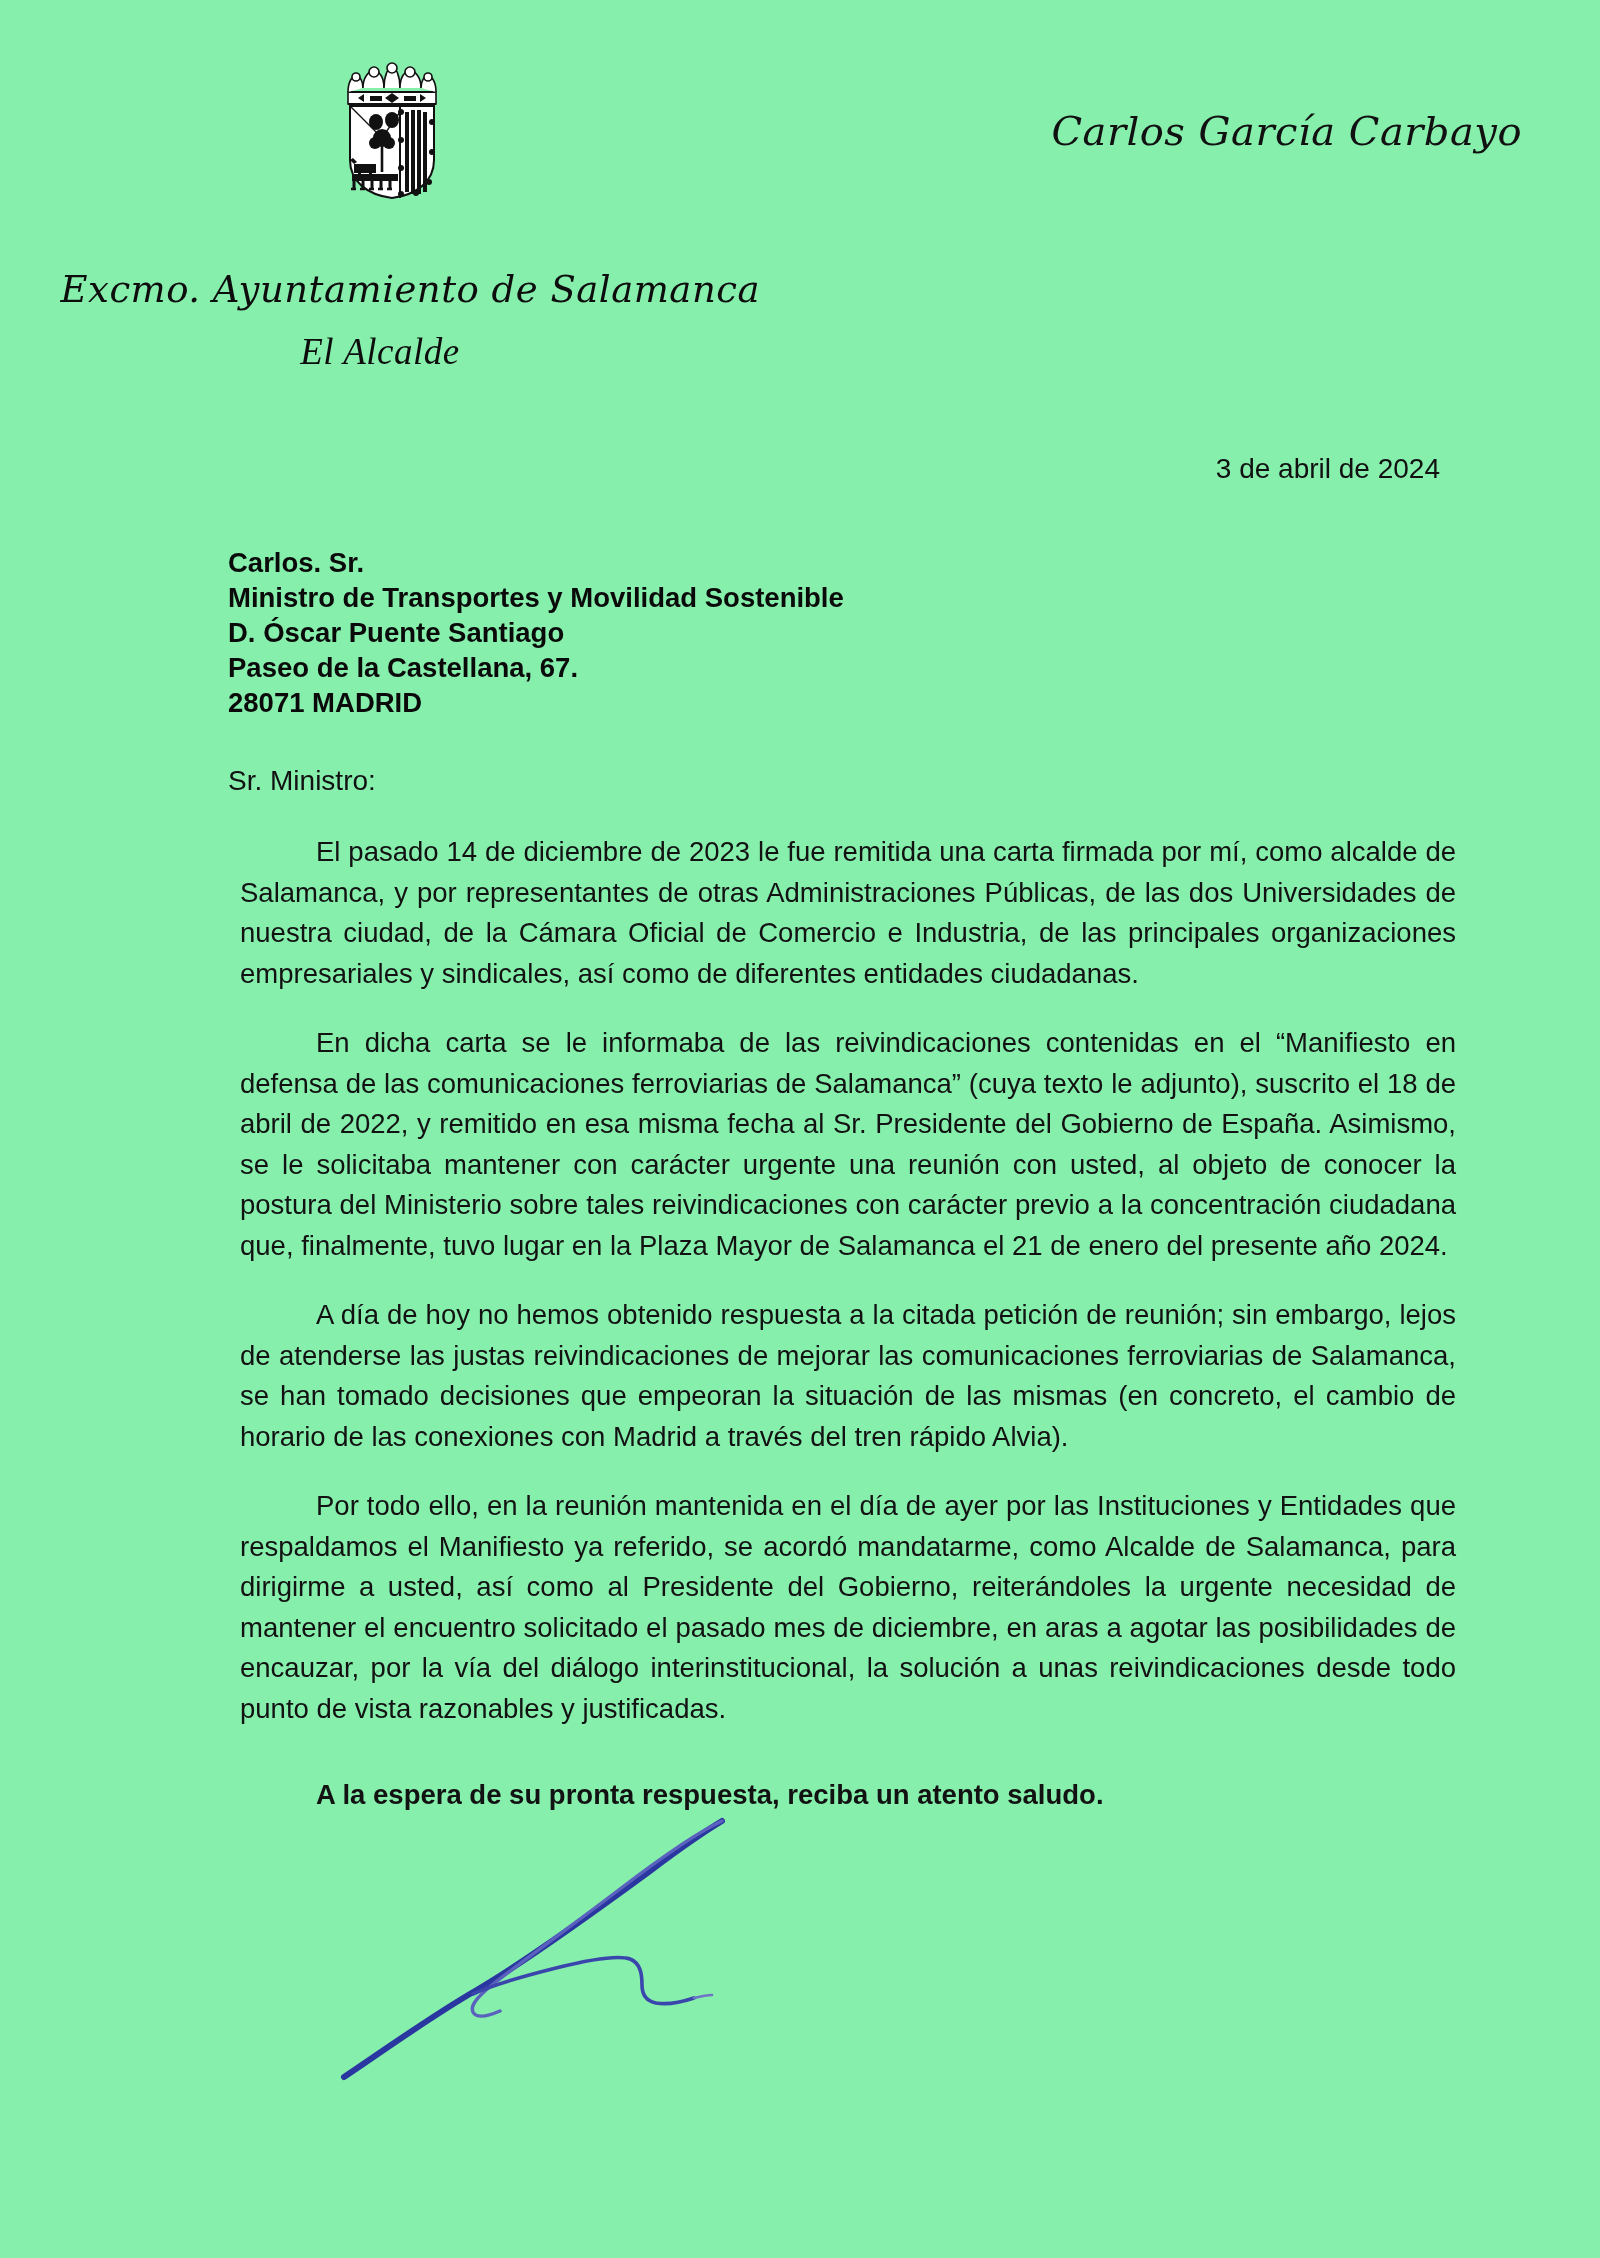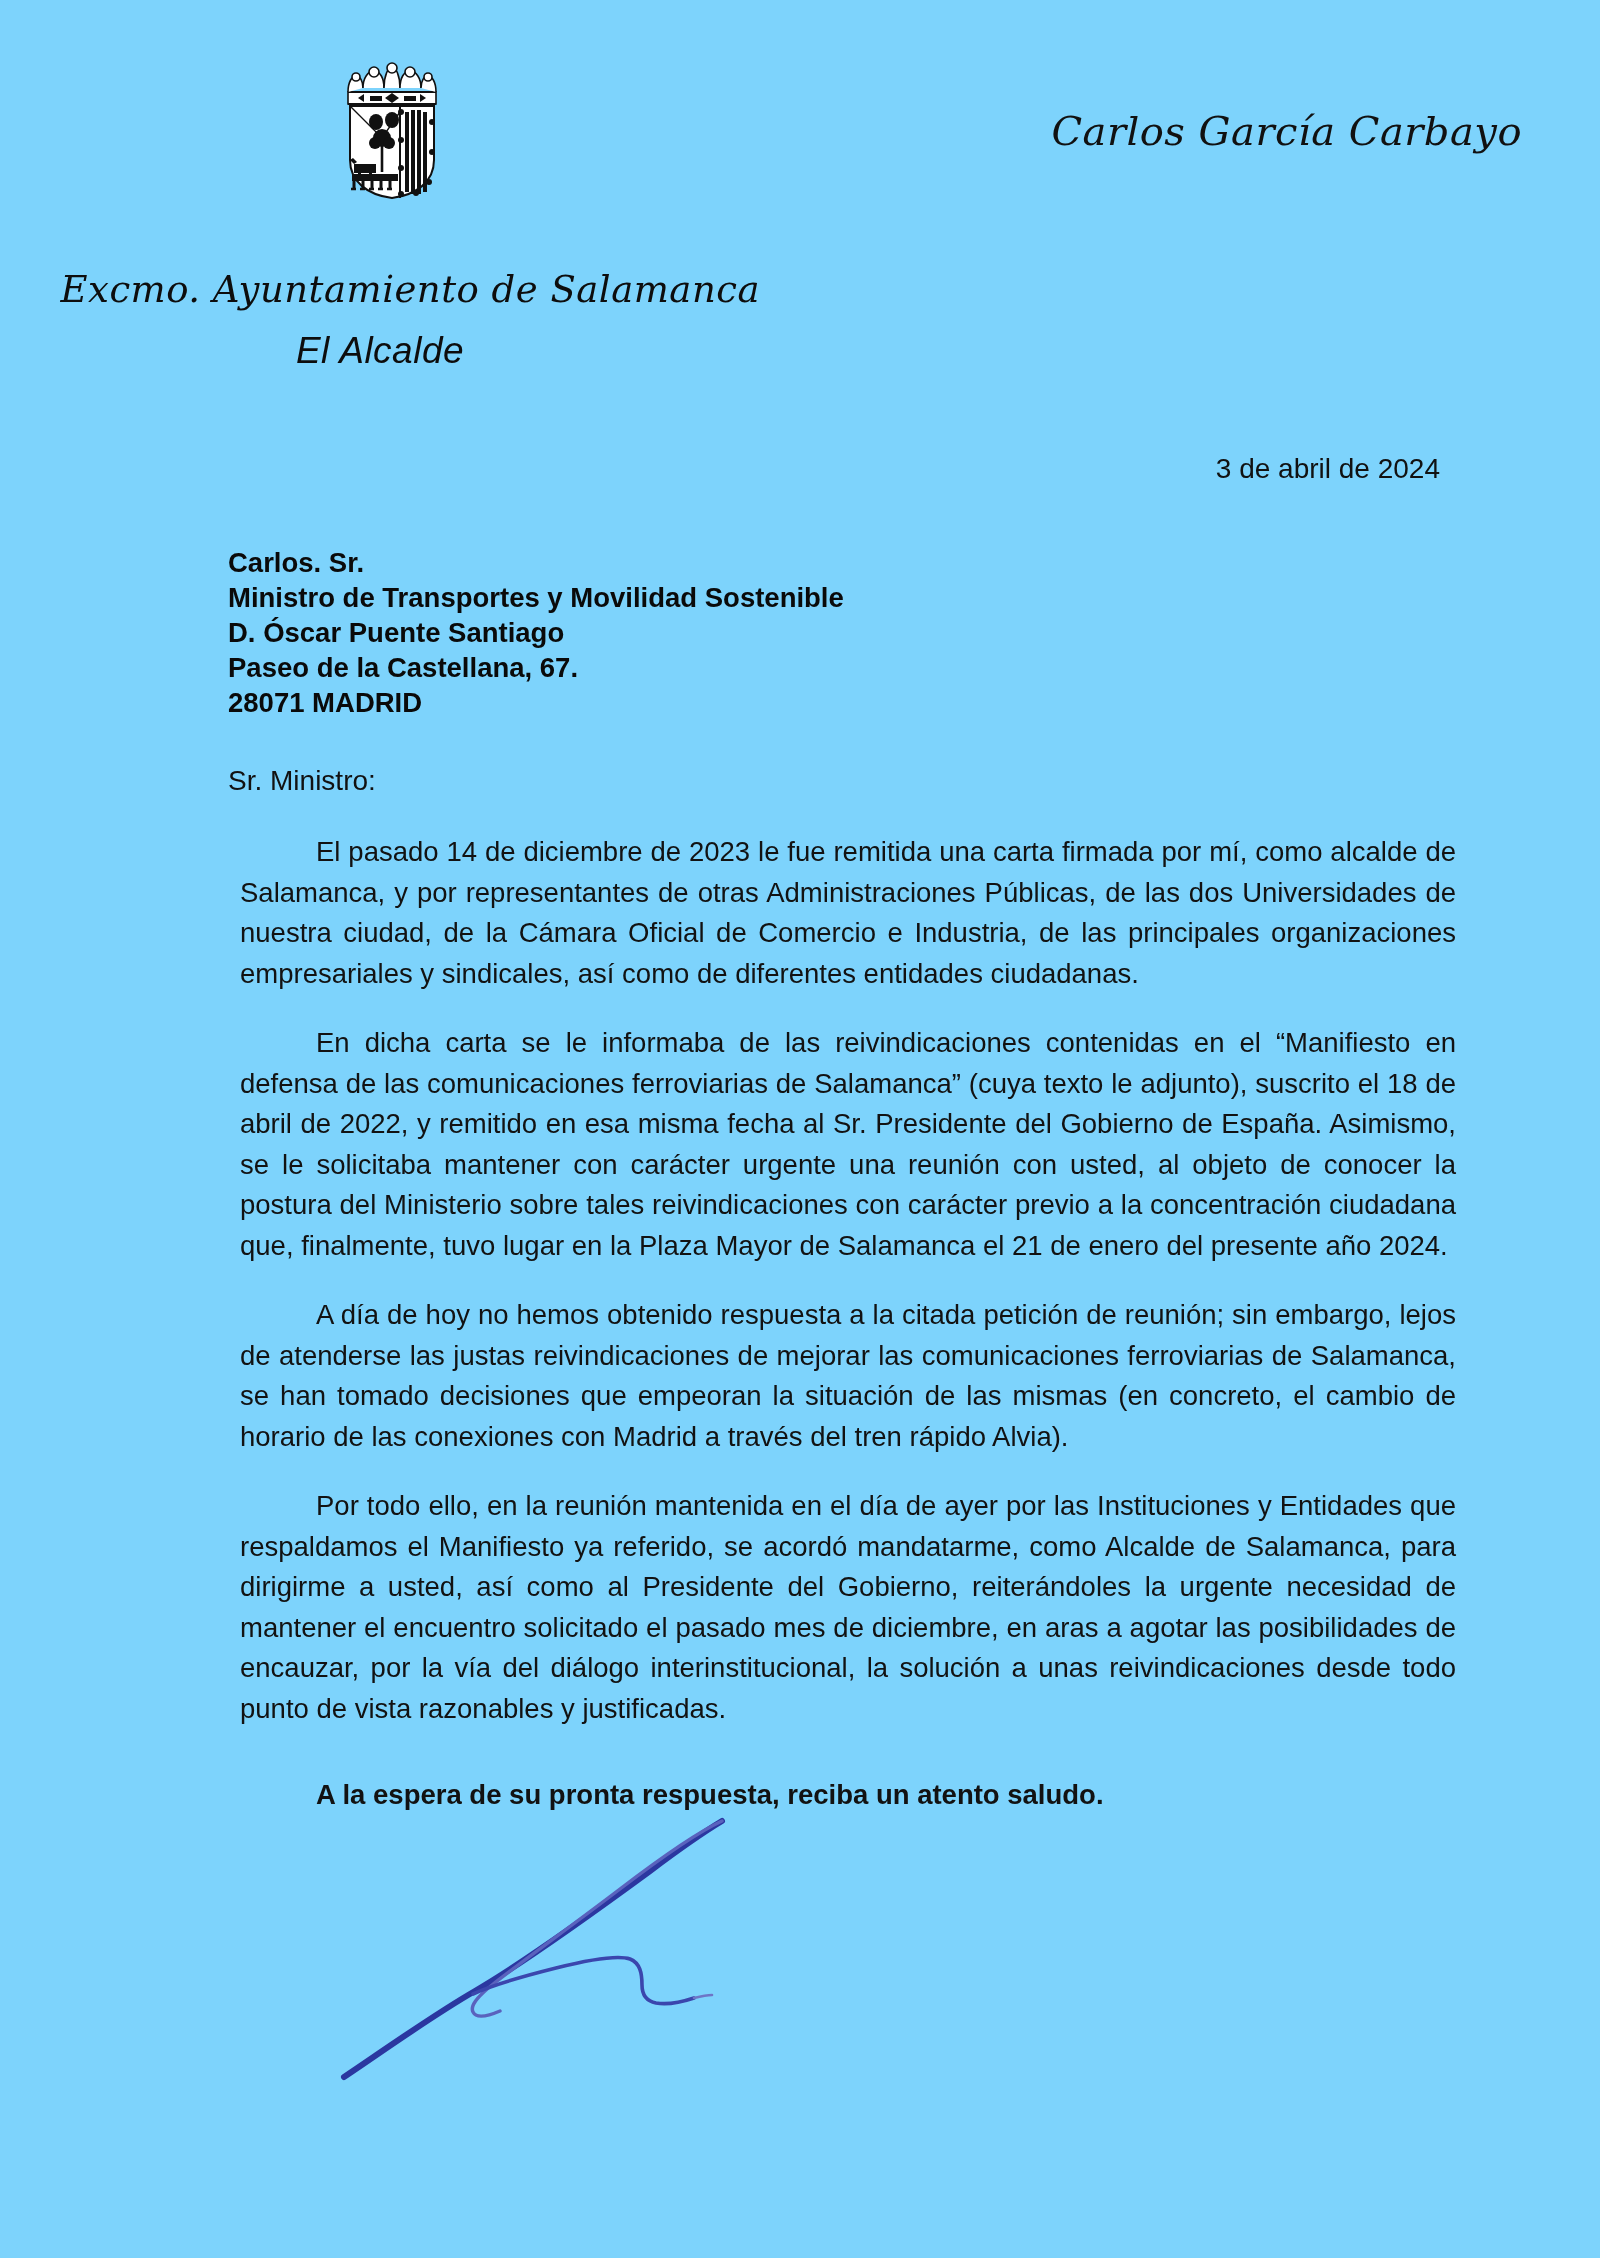--- a/index.html
+++ b/index.html
@@ -7,21 +7,21 @@
   body{
     width:1600px;height:2258px;
     font-family:"Liberation Sans","DejaVu Sans",sans-serif;
     color:#111111;
     position:relative;
     overflow:hidden;
   }
   .page{
     position:relative;
     width:1600px;height:2258px;
-    background:#7dd3fc;
+    background:#86efac;
   }
 
   
   .crest{
     position:absolute;
     left:330px;top:52px;
     width:124px;height:152px;
   }
   .crest svg{display:block;width:100%;height:100%;}
 
@@ -35,21 +35,21 @@
     font-size:37px;
     letter-spacing:0.5px;
     color:#0d0d0d;
     white-space:nowrap;
   }
   .lh-line2{
     position:absolute;
     left:0;top:330px;
     width:760px;
     text-align:center;
-    font-family:Liberation Sans, sans-serif;
+    font-family:Liberation Serif, serif;
     font-style:italic;
     font-size:37px;
     letter-spacing:0.5px;
     color:#0d0d0d;
   }
   .mayorname{
     position:absolute;
     right:78px;top:108px;
     font-family:"DejaVu Serif","Liberation Serif",serif;
     font-style:italic;

